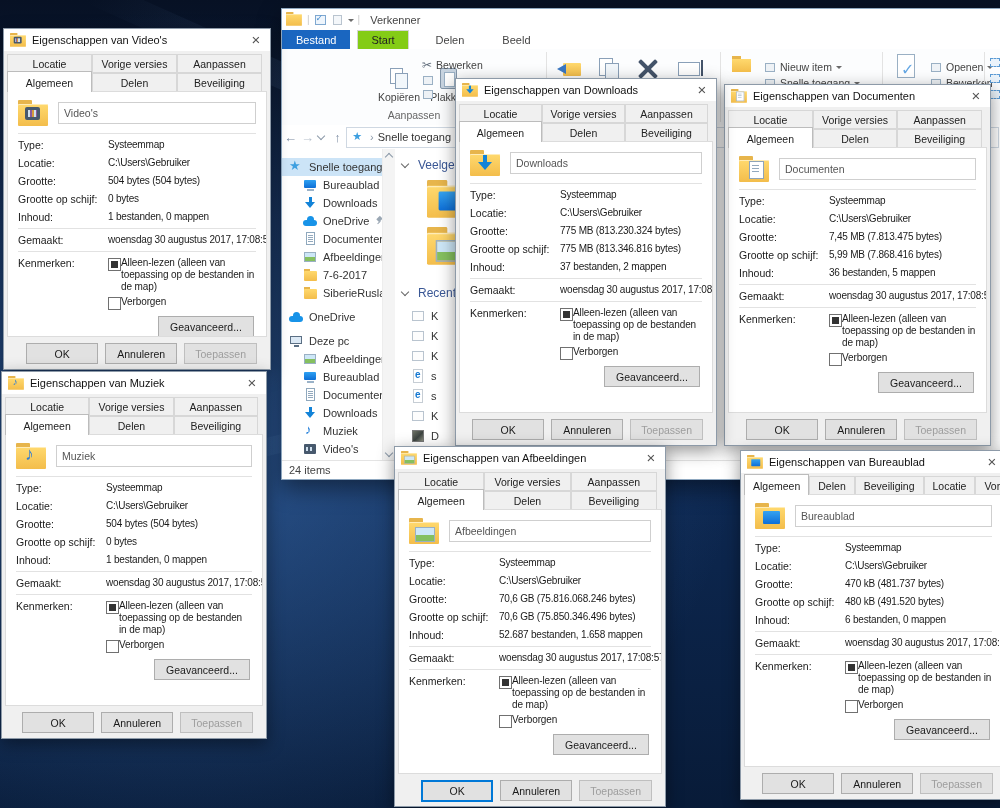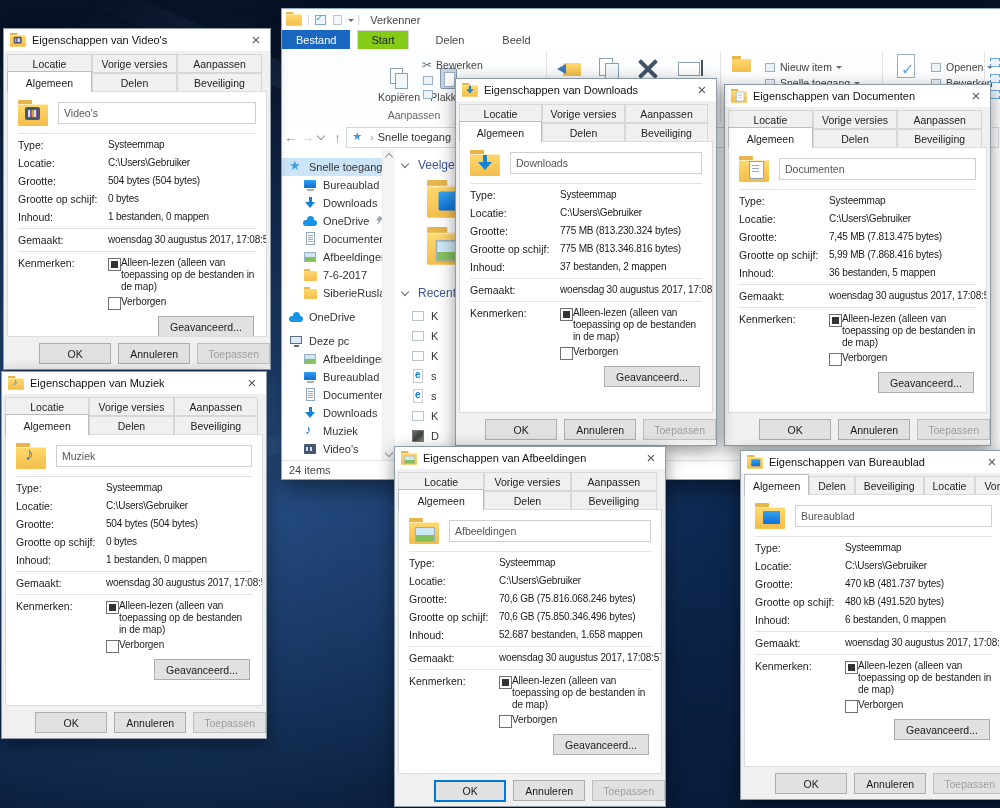--- a/index.html
+++ b/index.html
@@ -175,21 +175,21 @@
   .cb-row{display:flex;align-items:flex-start}
   .cb{width:11px;height:11px;border:1px solid #707070;background:#fff;flex:none;position:relative;margin-top:1px}
   .cb.ind::after{content:"";position:absolute;inset:2px;background:#333}
   .cb-label{font-size:10px;letter-spacing:-0.1px;line-height:12px;max-width:158px}
   .adv-row{display:flex;justify-content:flex-end;padding:3px 2px 0 0}
   .spacer{flex:1}
   .btn{font-family:"Liberation Sans",sans-serif;font-size:10.5px;color:#1a1a1a;background:#e1e1e1;border:1px solid #adadad;height:21px;min-width:72px;padding:0 10px}
   .btn.adv{min-width:96px}
   .btn.disabled{color:#9d9d9d;border-color:#bfbfbf}
   .btn-ok.focused{border:2px solid #0078d7;height:22px}
-  .dlg-btns{flex:none;height:31px;display:flex;justify-content:flex-end;align-items:center;gap:7px;padding-right:0}
+  .dlg-btns{flex:none;height:31px;display:flex;justify-content:flex-end;align-items:center;gap:7px;padding-right:13px}
 </style>
 </head>
 <body>
 
 <div class="beam" id="beam1"></div>
 <div class="beam" id="beam2"></div>
 
 <div id="explorer">
   <div class="titlebar">
     <span class="foldwrap sm">

